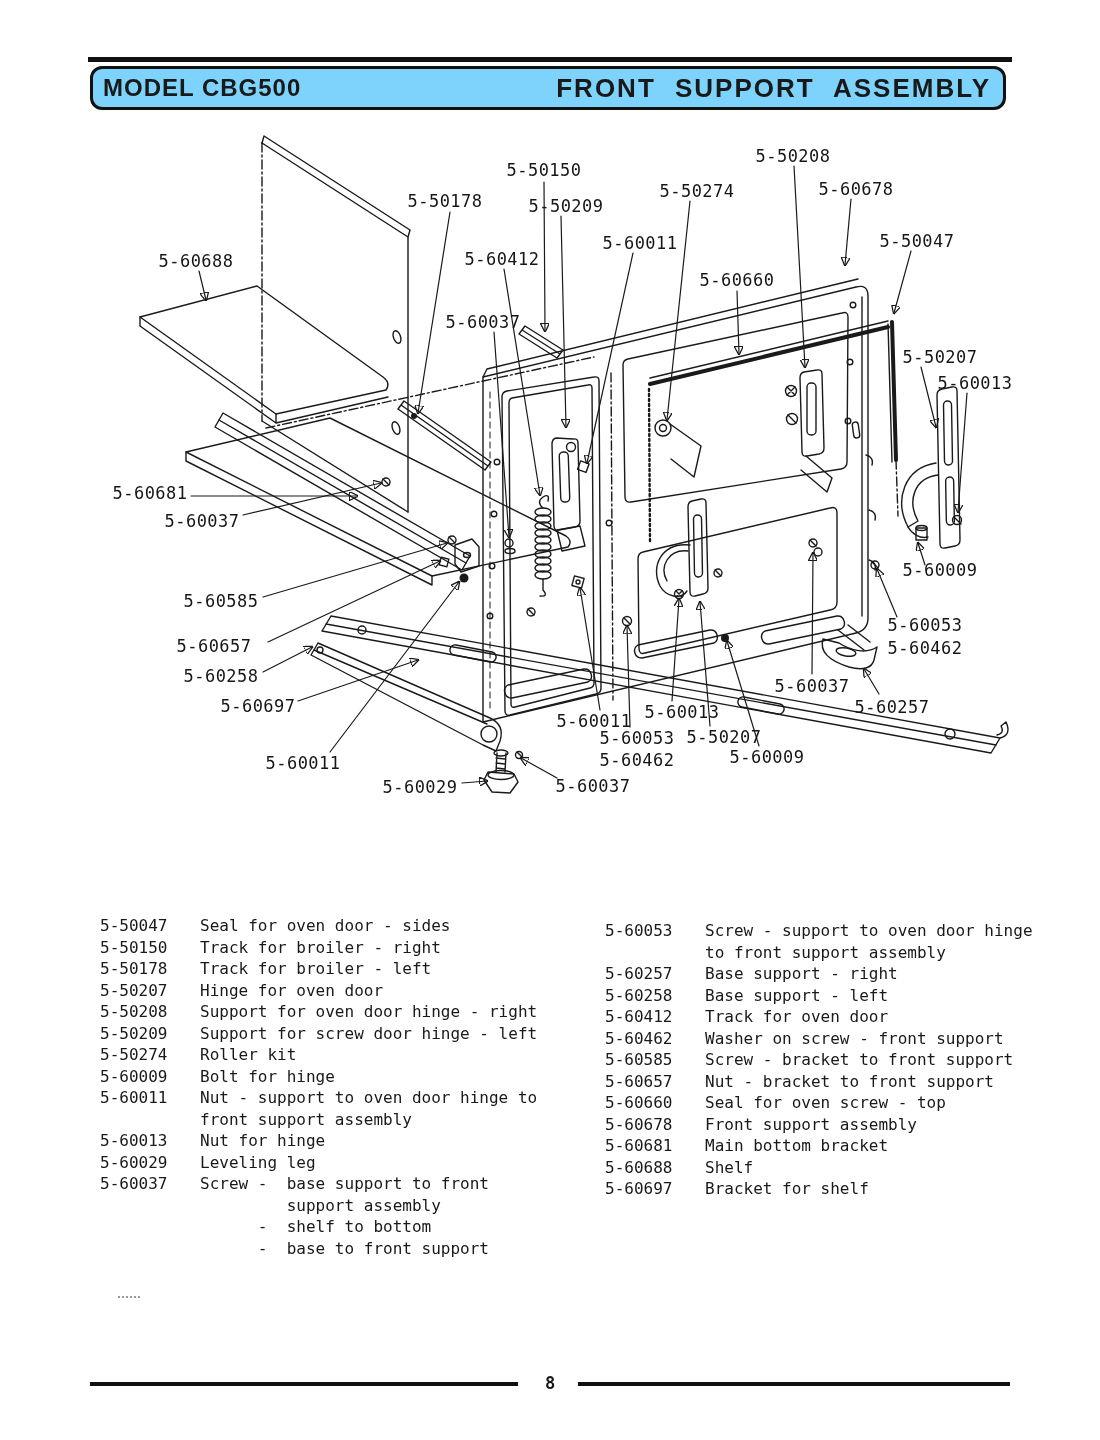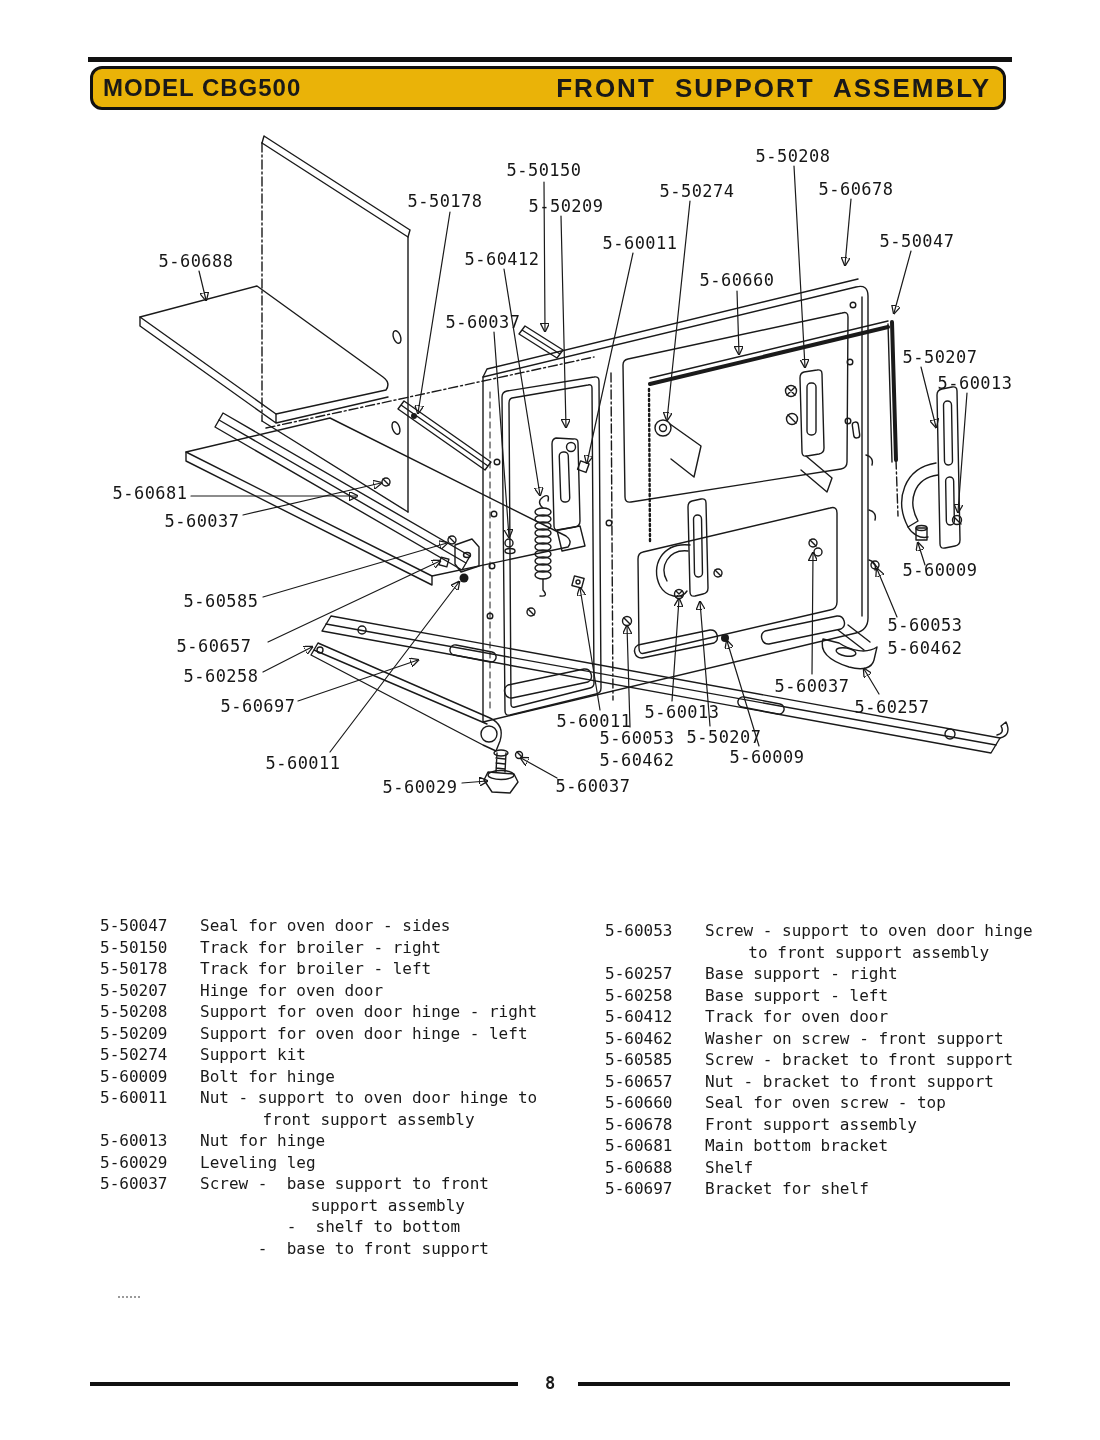--- a/index.html
+++ b/index.html
@@ -5,42 +5,42 @@
   html,body{margin:0;padding:0;background:#e8e8e8;}
   .page{
     position:relative;width:1100px;height:1440px;background:#ffffff;
     font-family:"DejaVu Sans Mono", monospace;color:#191919;overflow:hidden;
   }
   .topbar{position:absolute;left:88px;top:57px;width:924px;height:5px;background:#111;}
   .header-box{
     position:absolute;left:90px;top:66px;width:916px;height:44px;
     border:3.5px solid #111;border-radius:12px;box-sizing:border-box;
     display:flex;align-items:center;justify-content:space-between;
-    padding:0 12px 0 10px;background:#eab308;gap:41px;
+    padding:0 12px 0 10px;background:#7dd3fc;gap:41px;
   }
   .header-box .model{
     font-family:"Liberation Sans", sans-serif;font-weight:bold;font-size:24px;
     letter-spacing:1px;white-space:nowrap;
   }
   .header-box .title{
     font-family:"Liberation Sans", sans-serif;font-weight:bold;font-size:26px;
     letter-spacing:2px;word-spacing:10px;white-space:nowrap;
   }
   .diagram{position:absolute;left:0;top:0;width:1100px;height:900px;}
   .diagram svg{position:absolute;left:0;top:0;}
   .co{
     position:absolute;transform:translateX(-50%);
     font-size:17px;letter-spacing:0.5px;white-space:nowrap;color:#161616;
   }
   .plist{position:absolute;font-size:16px;line-height:21.5px;}
   .plist.leftcol{left:100px;top:915px;width:470px;}
   .plist.rightcol{left:605px;top:920px;width:470px;}
   .prow{display:flex;}
   .pnum{width:100px;flex:0 0 100px;}
-  .pdesc{white-space:pre-wrap;text-align:center;}
+  .pdesc{white-space:pre-wrap;}
   .frule{position:absolute;height:4px;background:#111;top:1382px;}
   .frule.l{left:90px;width:428px;}
   .frule.r{left:578px;width:432px;}
   .pageno{position:absolute;left:540px;top:1373px;width:20px;text-align:center;
     font-weight:bold;font-size:17px;}
   .artifact{position:absolute;left:118px;top:1296px;width:22px;height:0;
     border-top:2px dotted #9a9a9a;}
   
   .dwg path,.dwg circle,.dwg ellipse,.dwg rect,.dwg line{
     fill:none;stroke:#1a1a1a;stroke-width:1.4;stroke-linejoin:round;stroke-linecap:round;
@@ -344,25 +344,25 @@
     <div class="prow">
         <span class="pnum">5-50207</span>
         <span class="pdesc">Hinge for oven door</span>
       </div>
     <div class="prow">
         <span class="pnum">5-50208</span>
         <span class="pdesc">Support for oven door hinge - right</span>
       </div>
     <div class="prow">
         <span class="pnum">5-50209</span>
-        <span class="pdesc">Support for oven door hinge - left</span>
+        <span class="pdesc">Support for screw door hinge - left</span>
       </div>
     <div class="prow">
         <span class="pnum">5-50274</span>
-        <span class="pdesc">Support kit</span>
+        <span class="pdesc">Roller kit</span>
       </div>
     <div class="prow">
         <span class="pnum">5-60009</span>
         <span class="pdesc">Bolt for hinge</span>
       </div>
     <div class="prow">
         <span class="pnum">5-60011</span>
         <span class="pdesc">Nut - support to oven door hinge to
 front support assembly</span>
       </div>

